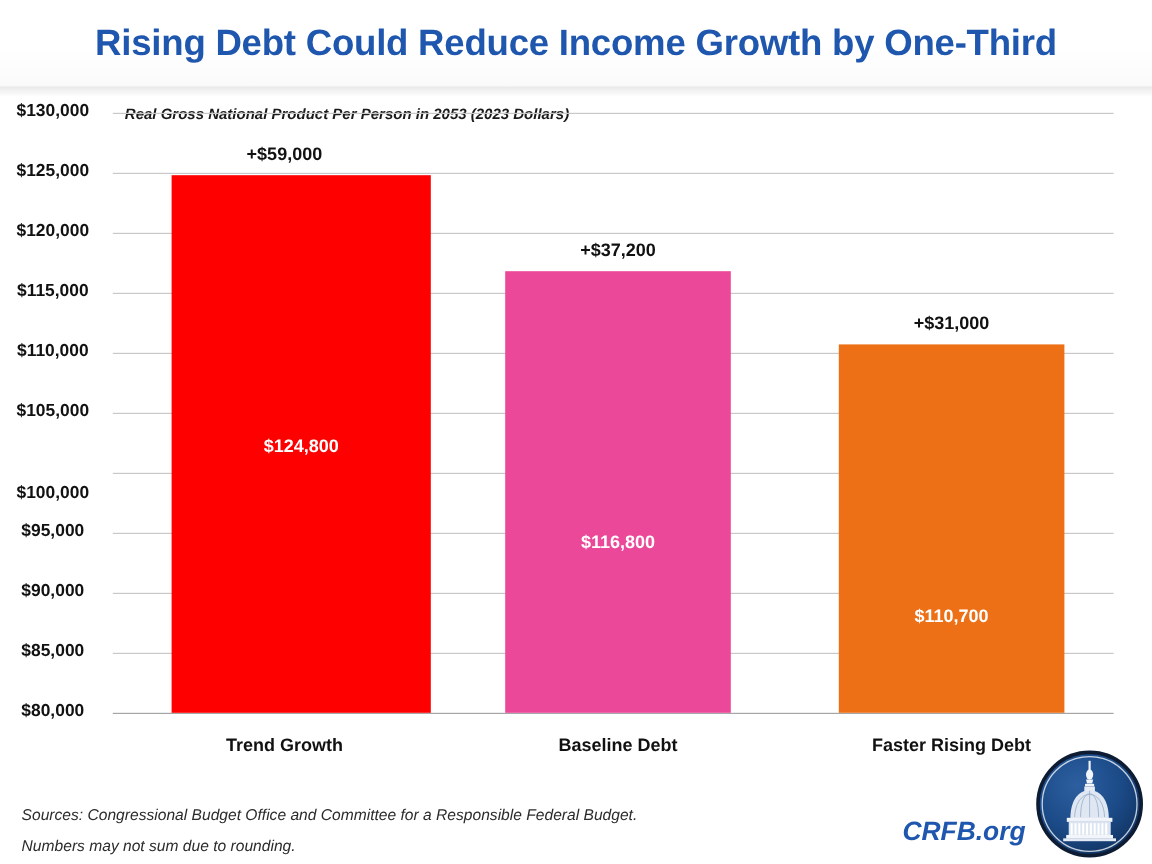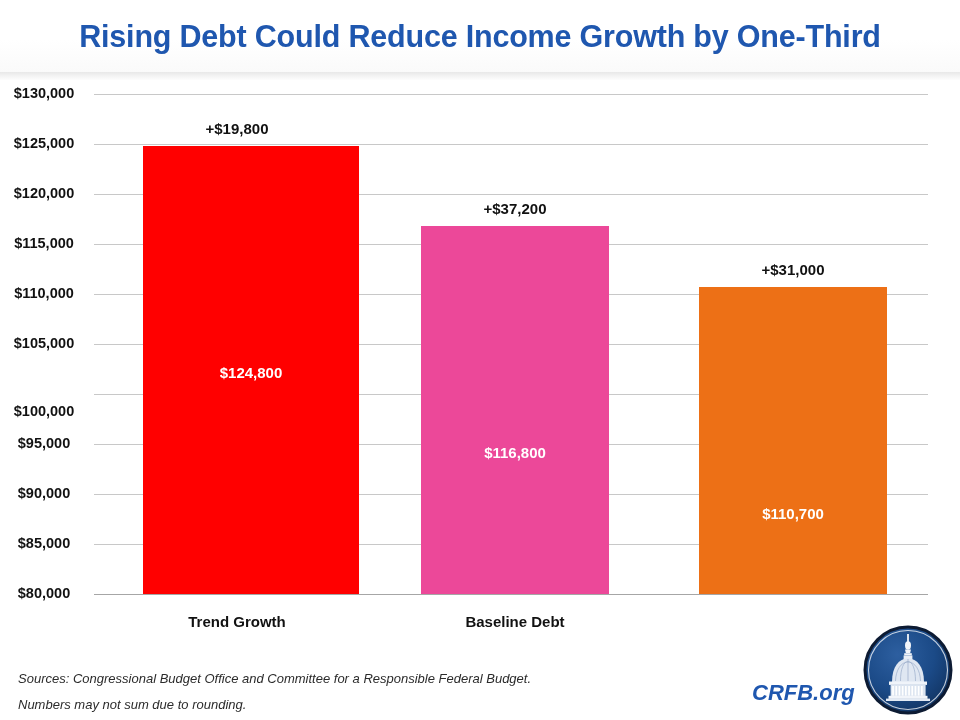--- a/index.html
+++ b/index.html
@@ -162,20 +162,21 @@
 </style>
 </head>
 <body>
 
 <div id="header">
   <div id="chart-title">Rising Debt Could Reduce Income Growth by One-Third</div>
 </div>
 <div id="header-rule"></div>
 
 <div id="chart-area">
+  <div id="subtitle">Real Gross National Product Per Person in 2053 (2023 Dollars)</div>
   <div id="plot">
       <div class="gridline" style="top: -0.5px;"></div>
       <div class="ytick" style="left: -92px; right: auto; top: -9px;">$130,000</div>
       <div class="gridline" style="top: 49.5px;"></div>
       <div class="ytick" style="left: -92px; right: auto; top: 41px;">$125,000</div>
       <div class="gridline" style="top: 99.5px;"></div>
       <div class="ytick" style="left: -92px; right: auto; top: 91px;">$120,000</div>
       <div class="gridline" style="top: 149.5px;"></div>
       <div class="ytick" style="left: -92px; right: auto; top: 141px;">$115,000</div>
       <div class="gridline" style="top: 199.5px;"></div>
@@ -188,32 +189,33 @@
       <div class="ytick" style="left: -92px; right: auto; top: 341px;">$95,000</div>
       <div class="gridline" style="top: 399.5px;"></div>
       <div class="ytick" style="left: -92px; right: auto; top: 391px;">$90,000</div>
       <div class="gridline" style="top: 449.5px;"></div>
       <div class="ytick" style="left: -92px; right: auto; top: 441px;">$85,000</div>
       <div class="gridline baseline" style="top: 499.5px;"></div>
       <div class="ytick" style="left: -92px; right: auto; top: 491px;">$80,000</div>
       <div class="bar" style="left: 49px; width: 216px; height: 448px; background: rgb(255, 0, 0);">
         <div class="bar-value" style="top: 218px;">$124,800</div>
       </div>
-      <div class="bar-delta" style="position: absolute; left: 49px; width: 188px; top: 26px;">+$19,800</div>
+      <div class="bar-delta" style="position: absolute; left: 49px; width: 188px; top: 26px;">+$59,000</div>
       <div class="bar" style="left: 327px; width: 188px; height: 368px; background: #ec4899;">
         <div class="bar-value" style="top: 218px;">$116,800</div>
       </div>
       <div class="bar-delta" style="position: absolute; left: 327px; width: 188px; top: 106px;">+$37,200</div>
       <div class="bar" style="left: 605px; width: 188px; height: 307px; background: rgb(237, 112, 22);">
         <div class="bar-value" style="top: 218px;">$110,700</div>
       </div>
       <div class="bar-delta" style="position: absolute; left: 605px; width: 188px; top: 167px;">+$31,000</div>
     </div>
 <div class="cat-label" style="left: 421px; width: 188px; top: 533px;">Baseline Debt</div>
     <div class="cat-label" style="left: 143px; width: 188px; top: 533px;">Trend Growth</div>
+    <div class="cat-label" style="left: 699px; width: 188px; top: 533px;">Faster Rising Debt</div>
   </div>
 
 <div id="footer">
   <div class="source-line" id="source-line-1">Sources: Congressional Budget Office and Committee for a Responsible Federal Budget.</div>
   <div class="source-line" id="source-line-2">Numbers may not sum due to rounding.</div>
   <div id="crfb-wordmark">CRFB.org</div>
   <div id="crfb-logo">
     <svg width="92" height="92" viewBox="0 0 92 92" xmlns="http://www.w3.org/2000/svg">
       <defs>
         <radialGradient id="domeBg" cx="38%" cy="32%" r="78%">

